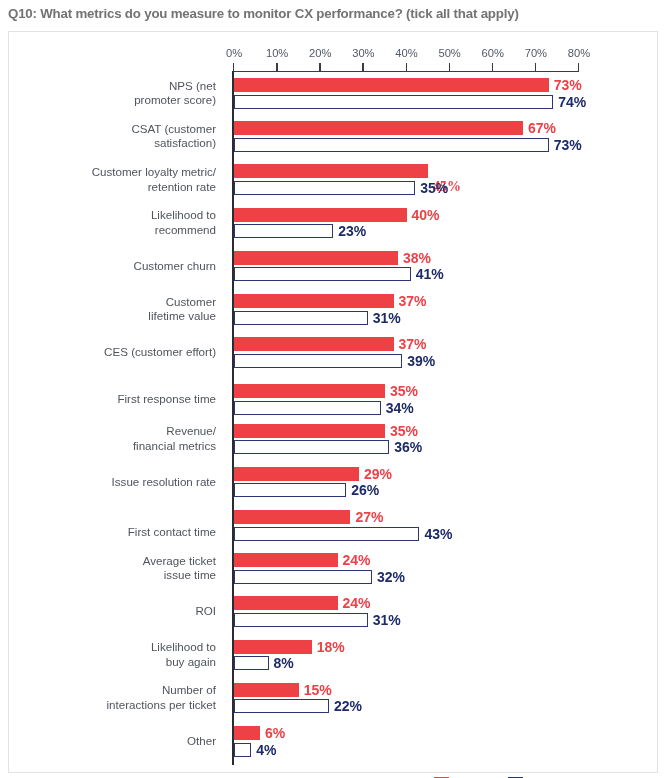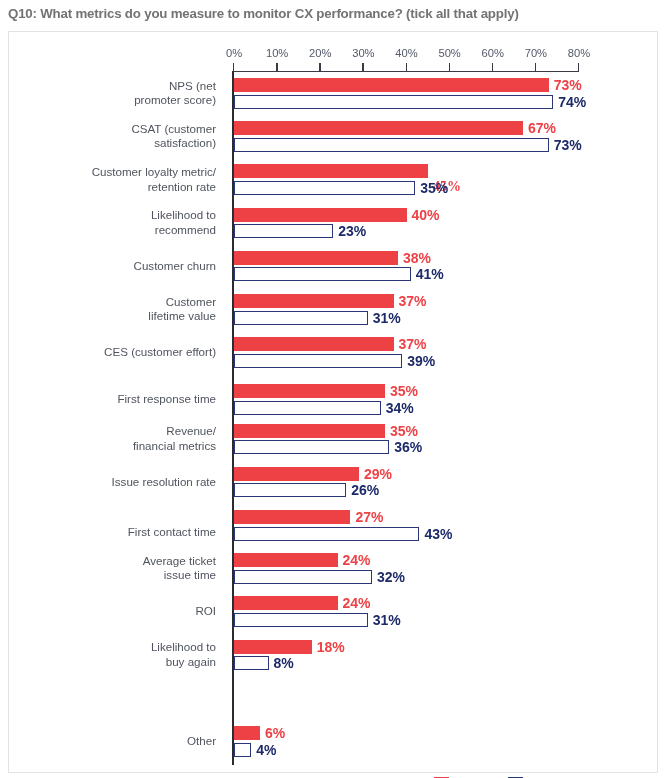--- a/index.html
+++ b/index.html
@@ -287,20 +287,30 @@
       <div class="cat-group" style="top: 607.6px; height: 30.5px;">
         <div class="cat-label" style="top: 0.65px;">
           <div>Likelihood to</div>
           <div>buy again</div>
         </div>
         <div class="bar y2022" style="top: 0px; width: 77.625px;"></div>
         <div class="bar-value y2022" style="left: 307.625px; top: 0px;">18%</div>
         <div class="bar y2020" style="top: 16.5px; width: 34.5px;"></div>
         <div class="bar-value y2020" style="left: 264.5px; top: 16.5px;">8%</div>
       </div>
+      <div class="cat-group" style="top: 650.8px; height: 30.5px;">
+        <div class="cat-label" style="top: 0.65px;">
+          <div>Number of</div>
+          <div>interactions per ticket</div>
+        </div>
+        <div class="bar y2022" style="top: 0px; width: 64.6875px;"></div>
+        <div class="bar-value y2022" style="left: 294.688px; top: 0px;">15%</div>
+        <div class="bar y2020" style="top: 16.5px; width: 94.875px;"></div>
+        <div class="bar-value y2020" style="left: 324.875px; top: 16.5px;">22%</div>
+      </div>
       <div class="cat-group" style="top: 694px; height: 30.5px;">
         <div class="cat-label" style="top: 7.95px;">
           <div>Other</div>
         </div>
         <div class="bar y2022" style="top: 0px; width: 25.875px;"></div>
         <div class="bar-value y2022" style="left: 255.875px; top: 0px;">6%</div>
         <div class="bar y2020" style="top: 16.5px; width: 17.25px;"></div>
         <div class="bar-value y2020" style="left: 247.25px; top: 16.5px;">4%</div>
       </div>
     </div>

